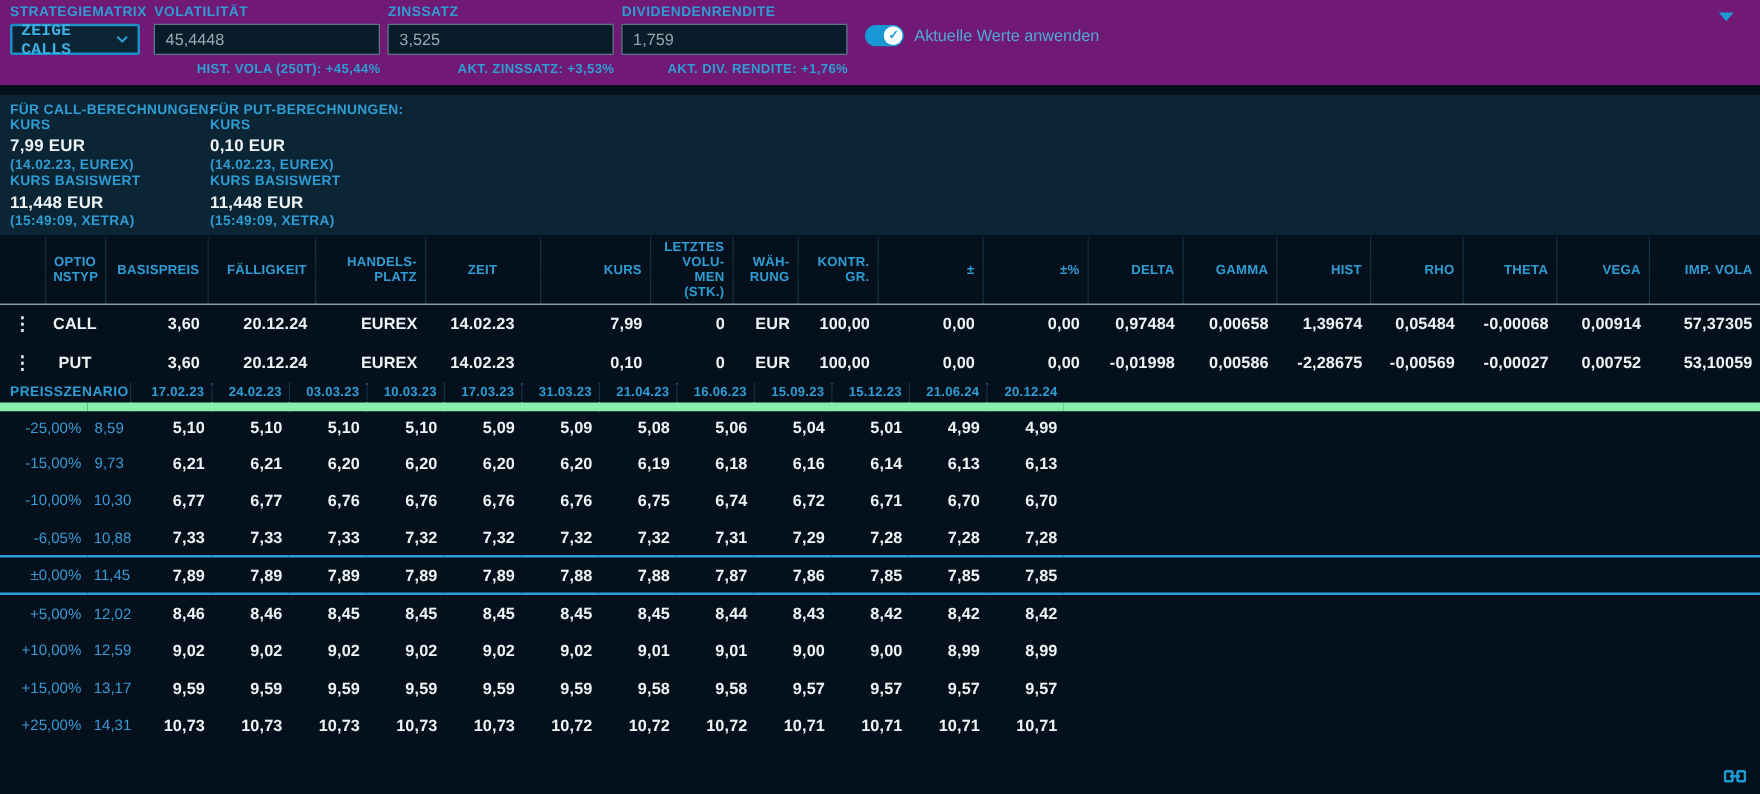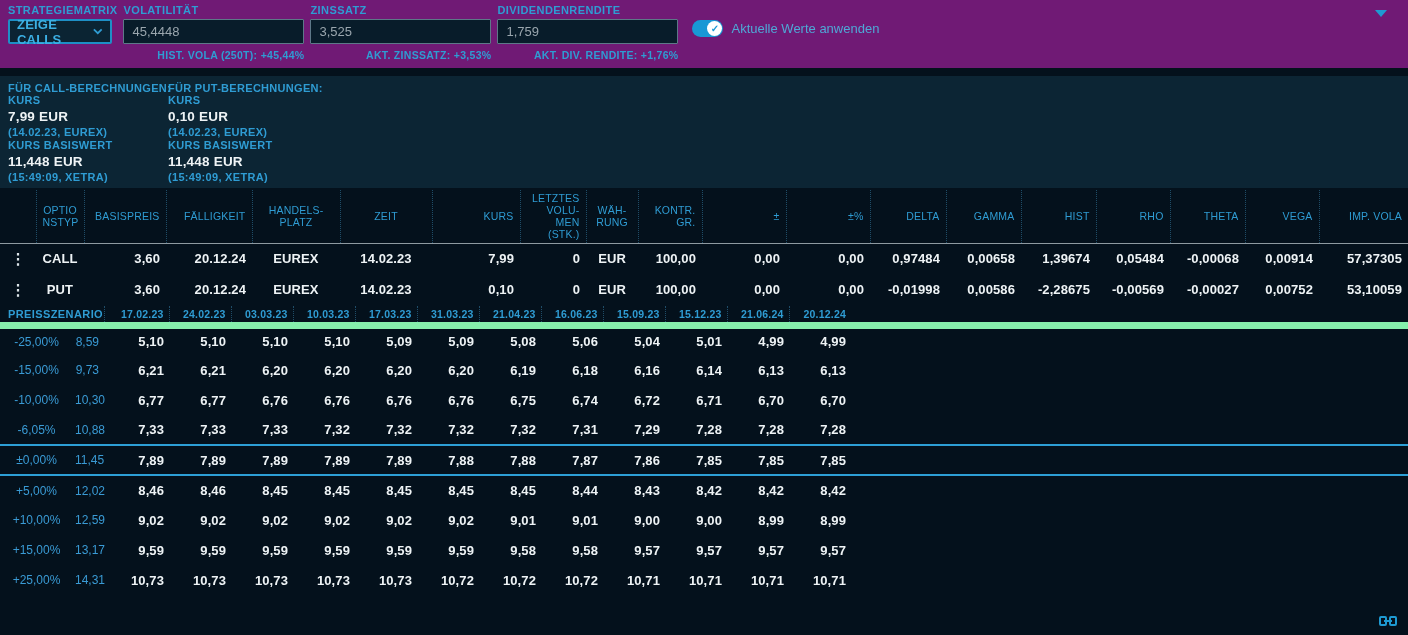--- a/index.html
+++ b/index.html
@@ -17,21 +17,21 @@
   }
   .field-group { margin-right:6px; }
   .field-label {
     font-size:11px; font-weight:bold; color:#2f9cd3; letter-spacing:.4px;
     display:block; margin-bottom:3px; white-space:nowrap;
   }
   .dropdown {
     width:104px; height:25px; border:2px solid #1e8fc6; border-radius:2px;
     background:#0b2433; color:#3cb0e4; font-size:13px; font-weight:bold;
     display:flex; align-items:center; justify-content:space-between;
-    padding:0 7px; cursor:pointer; letter-spacing:.2px;
+    padding:0 7px; cursor:pointer; letter-spacing:.2px;font-family:Liberation Mono, monospace;
   }
   .tb-input {
     width:181px; height:25px; background:#081c2a; border:1px solid #5d7888;
     border-radius:1px; color:#9aa6ae; font-size:13px;
     font-family:"Liberation Sans", sans-serif; padding:0 8px;
   }
   .field-hint {
     display:block; font-size:10.5px; font-weight:bold; color:#2f9cd3;
     margin-top:5px; letter-spacing:.3px; white-space:nowrap;text-align:right;
   }
@@ -58,31 +58,31 @@
   }
   .info-col { position:absolute; top:6px; }
   .info-col.call { left:8px; } .info-col.put { left:168px; }
   .sec-label { font-size:11px; font-weight:bold; color:#2f9cd3; line-height:12px; letter-spacing:.3px; }
   .sec-value { font-size:13.5px; font-weight:bold; color:#eef3f5; line-height:15px; margin:3px 0 2px 0; letter-spacing:.2px; }
   .sec-source { font-size:11px; font-weight:bold; color:#2f9cd3; line-height:12px; margin-bottom:1px; letter-spacing:.3px; }
   
   table { border-collapse:collapse; table-layout:fixed; }
   .options-table { position:absolute; left:0; top:190px; width:1408px; }
   .options-table th {
-    font-size:10.5px; font-weight:normal; color:#2f9cd3; letter-spacing:.2px;
+    font-size:10.5px; font-weight:bold; color:#2f9cd3; letter-spacing:.2px;
     white-space:pre-line; vertical-align:middle; height:53px; padding:2px 6px;
     border-left:1px dotted #1f4d68;
   }
   .options-table th:first-child { border-left:none; }
   .options-table thead tr { border-bottom:1px solid #8e9aa1; }
   .options-table td {
     height:31px; font-size:13px; font-weight:bold; color:#eef3f5;
     padding:0 6px; white-space:nowrap; letter-spacing:.1px;
   }
-  .r { text-align:right; } .l { text-align:center; } .c { text-align:center; }
+  .r { text-align:right; } .l { text-align:right; } .c { text-align:center; }
   .dim { color:#5f7280; font-weight:normal; }
   .kebab { color:#dbe3e7; font-size:15px; font-weight:bold; cursor:pointer; padding:0 4px; }
   .type-call { color:#b3c31f; } .type-put { color:#f0a61c; }
   
   .scenario-table { position:absolute; left:0; top:306px; width:1408px; }
   .scenario-table th {
     font-size:10.5px; font-weight:bold; color:#2f9cd3; height:19px;
     padding:0 5px; white-space:nowrap; letter-spacing:.2px;
   }
   .scenario-table thead tr { border-bottom:7px solid #86efac; }

